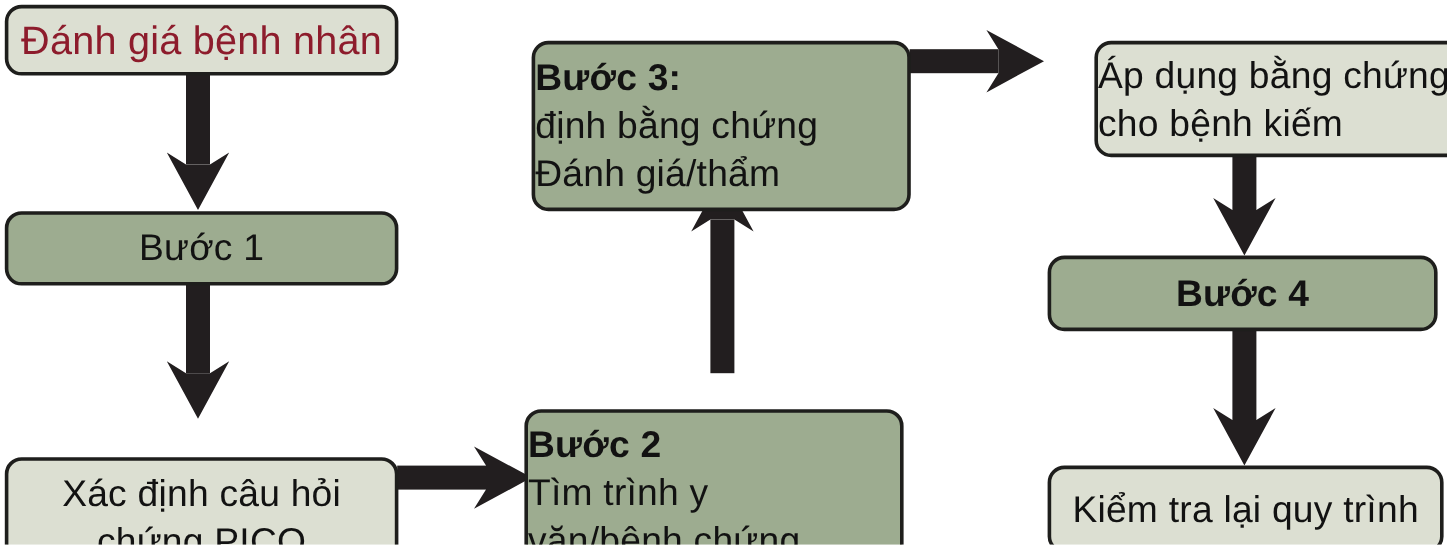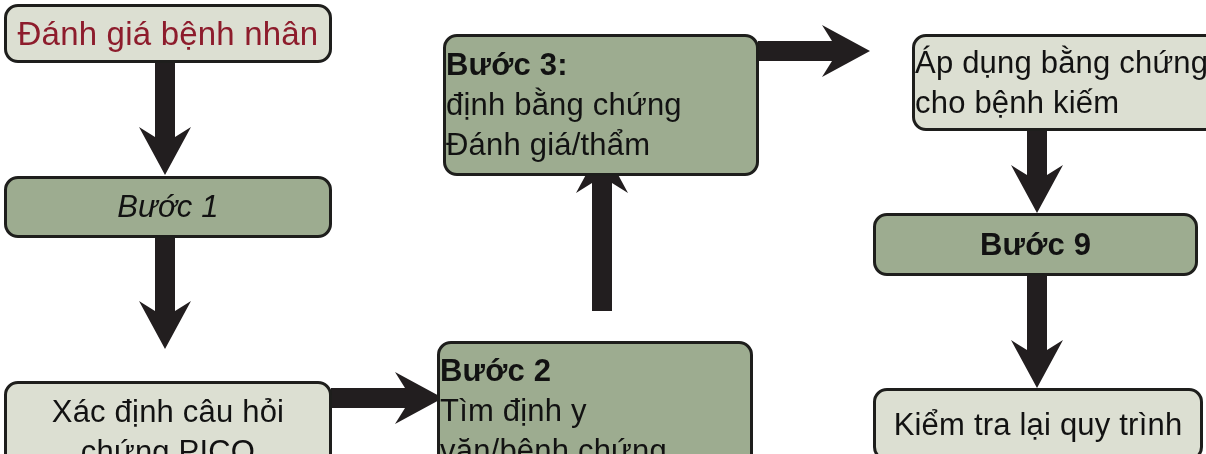--- a/index.html
+++ b/index.html
@@ -79,47 +79,47 @@
     <g>
       <rect x="1027" y="275" width="20" height="75"></rect>
       <polygon points="1037,388 1011,340 1027,350 1047,350 1063,340"></polygon>
     </g>
   </svg>
 
   <div class="box light center fs33" style="left:4px; top:4px; width:328px; height:59px;">
     <div class="red">Đánh giá bệnh nhân</div>
   </div>
 
-  <div class="box dark center" style="left:4px; top:176px; width:328px; height:62px;font-style:italic;">
+  <div class="box dark center" style="left:4px; top:176px; width:328px; height:62px;">
     <div>Bước 1</div>
   </div>
 
   <div class="box light center" style="left:4px; top:349px; width:328px; height:101px;margin-top:32px;">
     <div>Xác định câu hỏi</div>
     <div>chứng PICO</div>
   </div>
 
   <div class="box dark left" style="left:443px; top:3px; width:316px; height:142px;">
     <div class="bold">Bước 3:</div>
     <div>định bằng chứng</div>
     <div>Đánh giá/thẩm</div>
   </div>
 
   <div class="box dark left" style="left:437px; top:310px; width:316px; height:140px;">
     <div class="bold">Bước 2</div>
-    <div>Tìm định y</div>
+    <div>Tìm trình y</div>
     <div>văn/bệnh chứng</div>
   </div>
 
   <div class="box light left" style="left:912px; top:3px; width:359px; height:97px;">
     <div>Áp dụng bằng chứng</div>
     <div>cho bệnh kiếm</div>
   </div>
 
   <div class="box dark center" style="left:873px; top:213px; width:325px; height:63px;">
-    <div class="bold">Bước 9</div>
+    <div class="bold">Bước 4</div>
   </div>
 
   <div class="box light center" style="left:873px; top:388px; width:330px; height:73px;">
     <div>Kiểm tra lại quy trình</div>
   </div>
 
 </div>
 
 </body></html>

